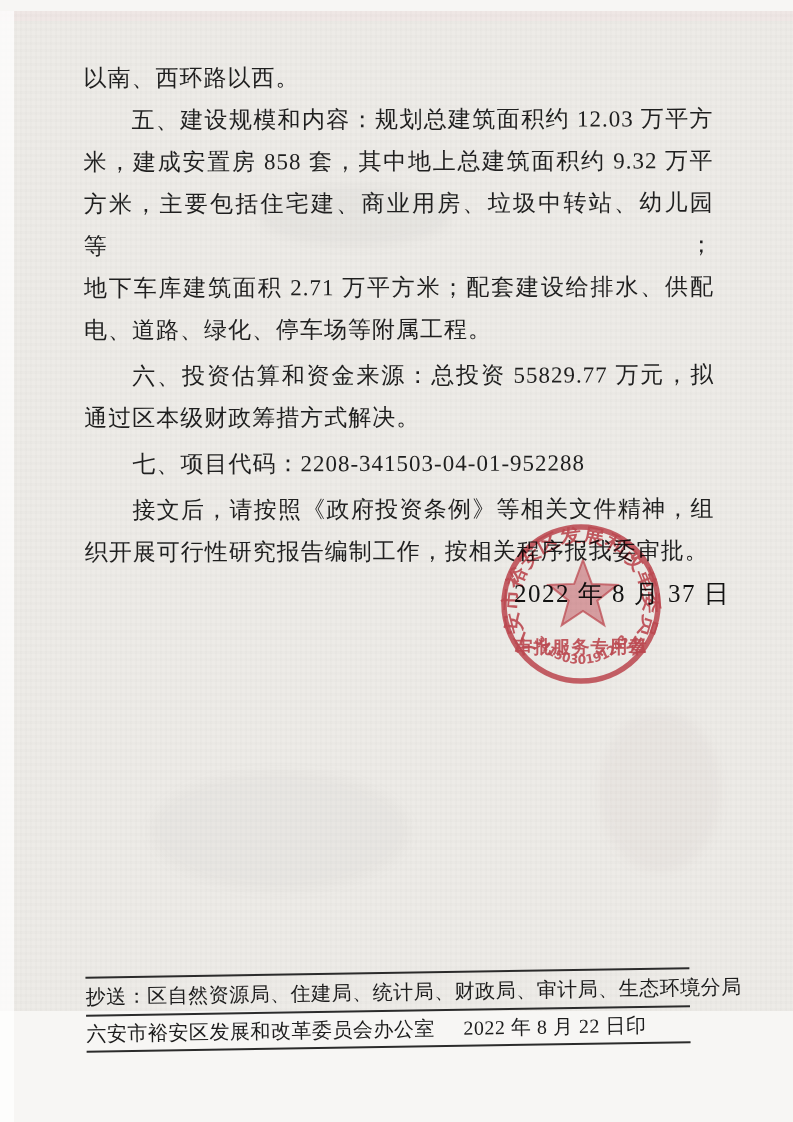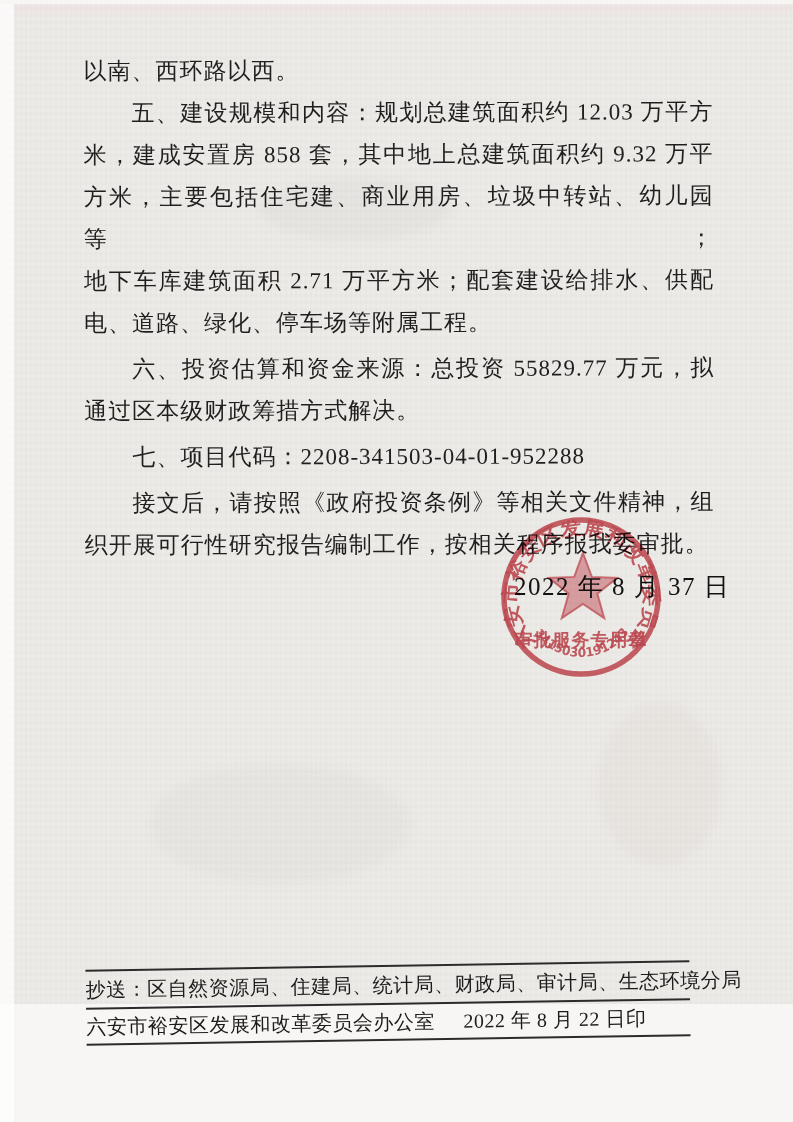--- a/index.html
+++ b/index.html
@@ -2,21 +2,21 @@
 <html><head>
 <meta charset="utf-8">
 <style>
   html,body{margin:0;padding:0;}
   body{
     width:793px;height:1122px;position:relative;overflow:hidden;
     background:#f7f6f4;
     font-family:"Liberation Serif","DejaVu Serif",serif;
   }
   .page{
-    position:absolute;left:0;top:4px;width:793px;height:1000px;
+    position:absolute;left:0;top:11px;width:793px;height:1000px;
     background:
       repeating-linear-gradient(90deg, rgba(0,0,0,0.013) 0 2px, rgba(0,0,0,0) 2px 5px),
       repeating-linear-gradient(0deg, rgba(0,0,0,0.010) 0 3px, rgba(0,0,0,0) 3px 7px),
       linear-gradient(180deg,#efe7e5 0 10px,#edebe7 10px);
     background-color:#edebe7;
   }
   .left-light-strip{
     position:absolute;left:0;top:0;width:14px;height:1122px;
     background:rgba(255,255,255,0.75);
   }

